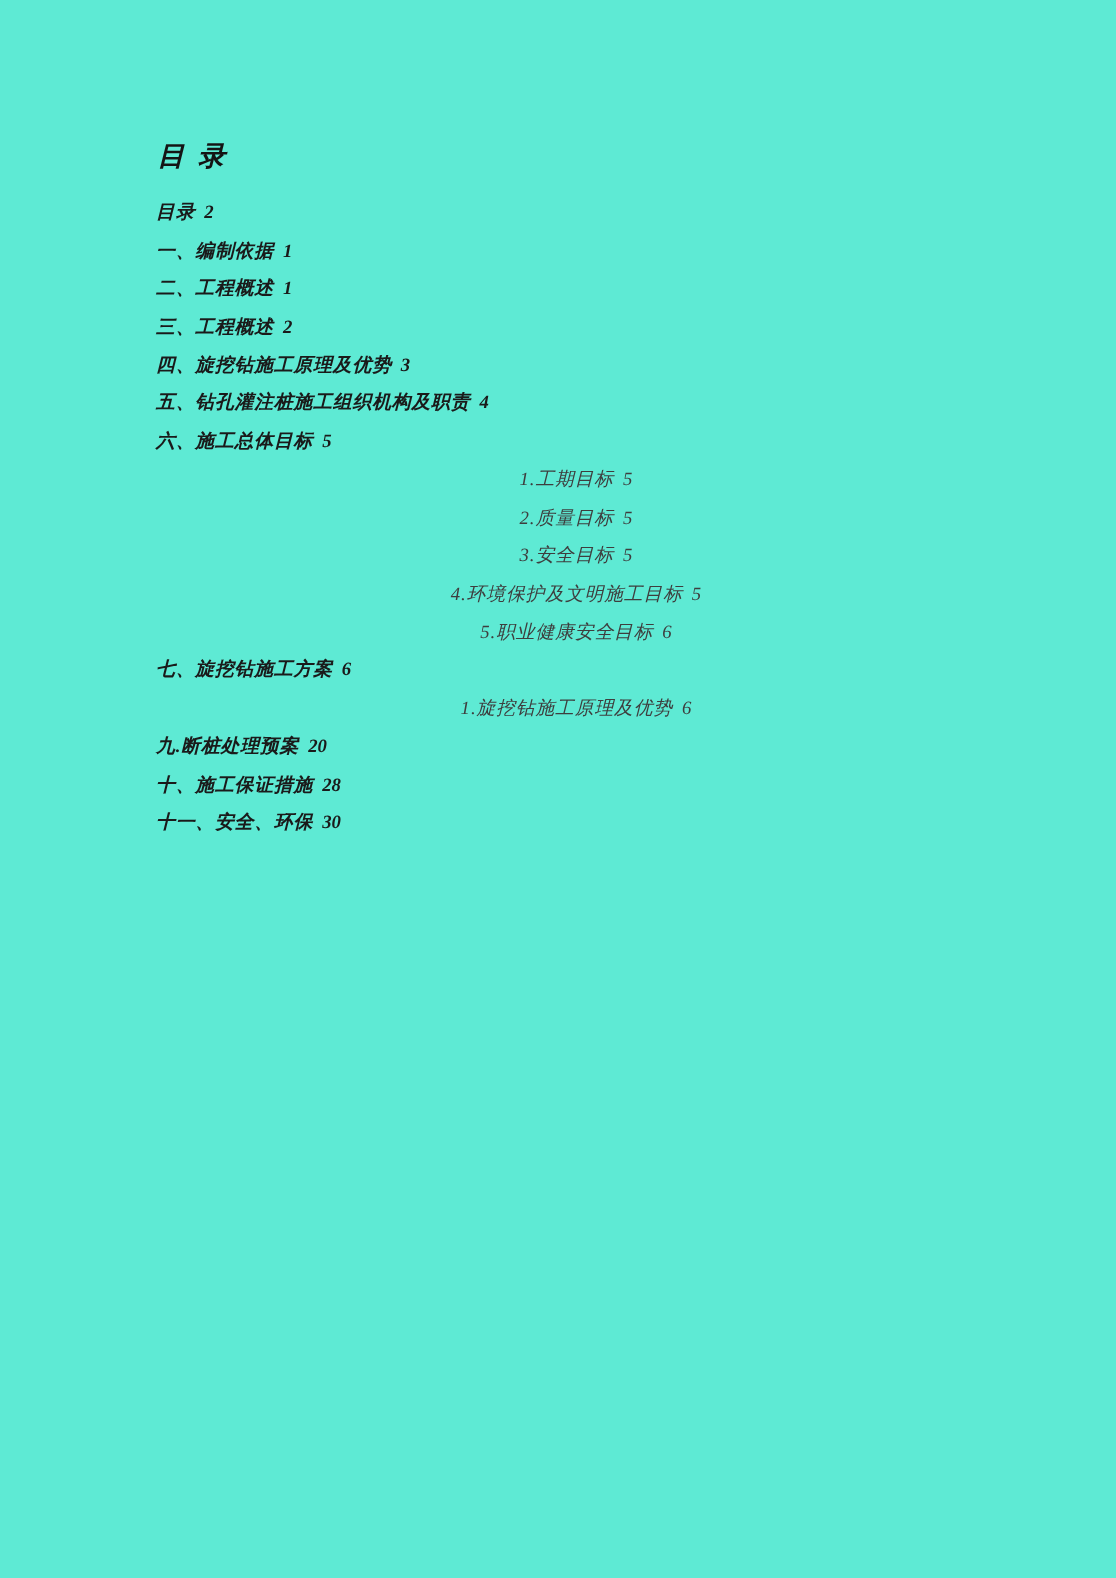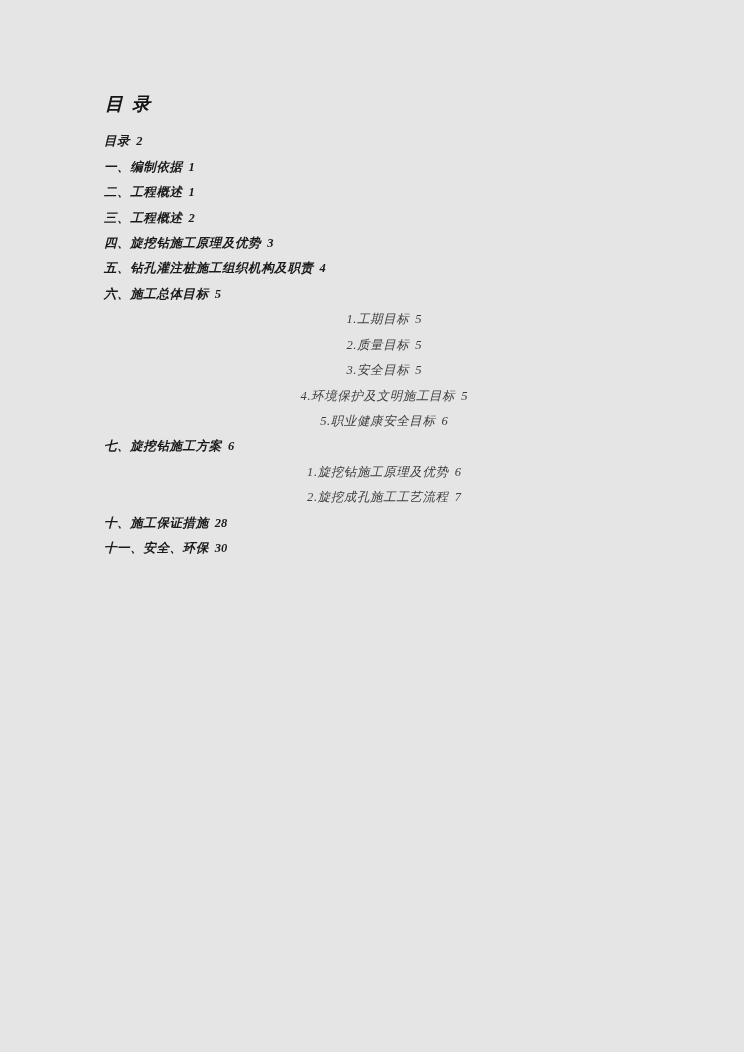--- a/index.html
+++ b/index.html
@@ -10,21 +10,21 @@
   body {
     width: 744px;
     height: 1052px;
     overflow: hidden;
     font-family: "Liberation Serif", "DejaVu Serif", serif;
   }
   .page {
     position: relative;
     width: 744px;
     height: 1052px;
-    background: #e5e5e5;
+    background: #5eead4;
     overflow: hidden;
   }
   .toc-title {
     position: absolute;
     left: 105px;
     top: 92px;
     margin: 0;
     font-size: 18px;
     line-height: 24px;
     font-weight: bold;
@@ -118,23 +118,23 @@
         <span class="pg">6</span>
       </div>
       <div class="toc-entry h">
         <span class="label">七、旋挖钻施工方案</span>
         <span class="pg">6</span>
       </div>
       <div class="toc-entry sub">
         <span class="label">1.旋挖钻施工原理及优势</span>
         <span class="pg">6</span>
       </div>
-      <div class="toc-entry sub">
-        <span class="label">2.旋挖成孔施工工艺流程</span>
-        <span class="pg">7</span>
+      <div class="toc-entry h">
+        <span class="label">九.断桩处理预案</span>
+        <span class="pg">20</span>
       </div>
       <div class="toc-entry h">
         <span class="label">十、施工保证措施</span>
         <span class="pg">28</span>
       </div>
       <div class="toc-entry h">
         <span class="label">十一、安全、环保</span>
         <span class="pg">30</span>
       </div>
     </div>

